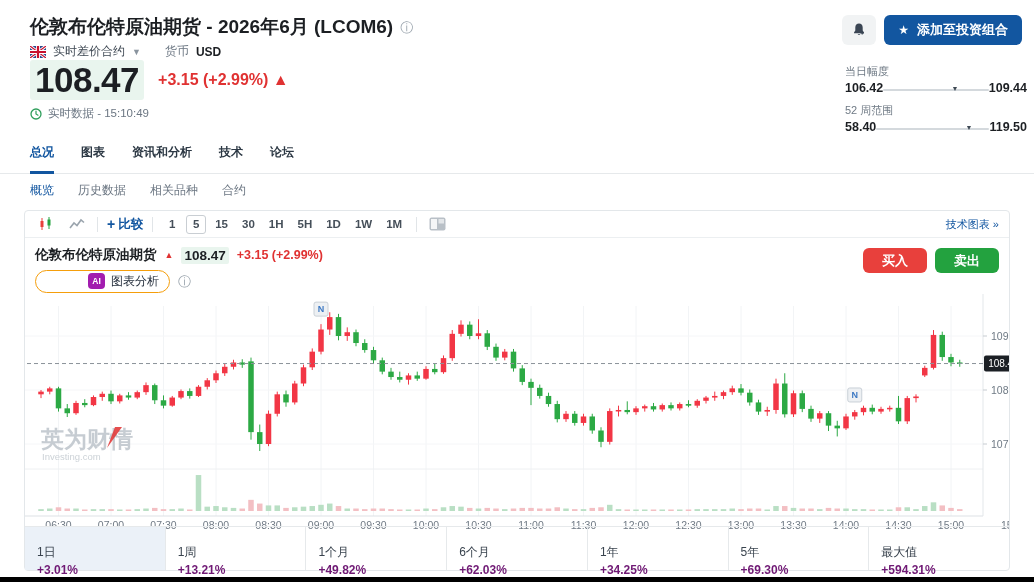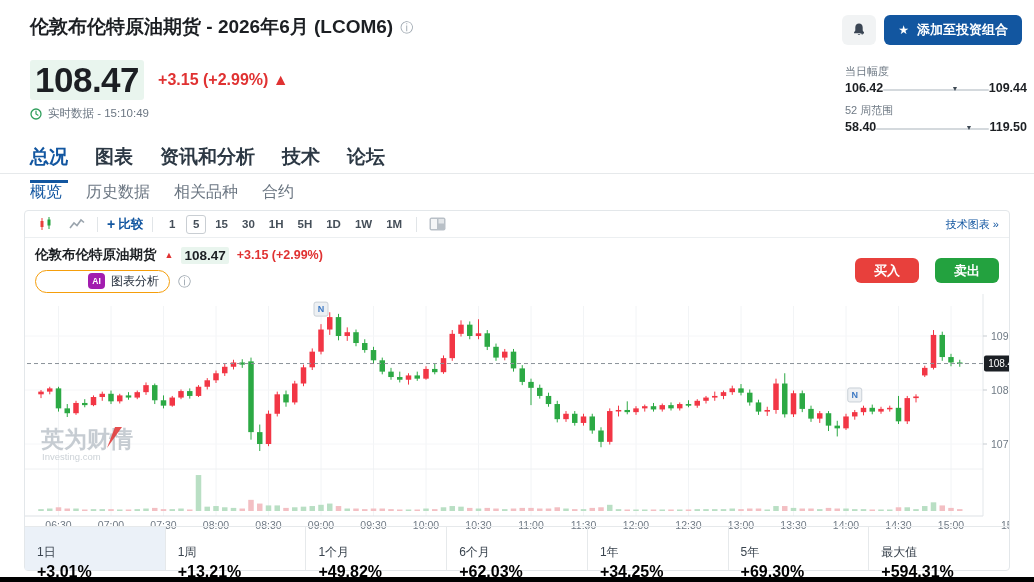--- a/index.html
+++ b/index.html
@@ -27,68 +27,84 @@
   .range-label { font-size: 11px; color: #6f7a85; margin-bottom: 2px; }
   .range-line-row { display: flex; align-items: center; margin-bottom: 8px; }
   .range-num { font-size: 12.5px; font-weight: bold; color: #1c1f23; white-space: nowrap; }
   .range-track { position: relative; flex: 1; height: 9px; }
   .range-track .bar { position: absolute; left: 0; right: 0; top: 5px; height: 2px; background: #d4d9dd; border-radius: 1px; }
   .range-marker { position: absolute; top: 0; font-size: 7px; color: #3f4a55; transform: translateX(-50%); line-height: 9px; }
 
   
   .tabs-row { position: absolute; left: 0; top: 144px; width: 1034px; height: 30px; border-bottom: 1px solid #e6e9eb; }
   .tabs-inner { position: absolute; left: 30px; top: 0; display: flex; gap: 27px; }
-  .tab { font-size: 19px; font-weight: bold; color: #2c3844; padding-bottom: 10px; cursor: pointer; }
+  .tab { font-size: 12px; font-weight: bold; color: #2c3844; padding-bottom: 10px; cursor: pointer; }
   .tab.active { color: #1256a0; border-bottom: 3px solid #1256a0; }
   .subtabs { position: absolute; left: 30px; top: 182px; display: flex; gap: 24px; }
-  .subtab { font-size: 16px; color: #6b7682; cursor: pointer; }
+  .subtab { font-size: 12px; color: #6b7682; cursor: pointer; }
   .subtab.active { color: #1256a0; }
 
   
   .card { position: absolute; left: 24px; top: 210px; width: 986px; height: 361px; border: 1px solid #e3e7ea; border-radius: 4px; background: #fff; }
   .toolbar { height: 27px; border-bottom: 1px solid #eceff1; display: flex; align-items: center; padding: 0 10px; gap: 9px; }
   .tb-icon { display: flex; align-items: center; justify-content: center; width: 22px; height: 20px; background: none; border: none; cursor: pointer; }
   .tb-sep { width: 1px; height: 15px; background: #e1e5e8; }
   .compare-btn { display: flex; align-items: center; gap: 3px; background: none; border: none; color: #1256a0; font-size: 12.5px; font-weight: bold; cursor: pointer; font-family: inherit; }
   .intervals { display: flex; align-items: center; gap: 4px; }
   .interval { min-width: 20px; height: 19px; padding: 0 4px; background: none; border: 1px solid transparent; border-radius: 3px; font-size: 11.5px; font-weight: bold; color: #454f59; cursor: pointer; font-family: inherit; }
   .interval.active { border-color: #c9ced3; background: #fff; }
   .tech-link { margin-left: auto; font-size: 11px; color: #1256a0; text-decoration: none; cursor: pointer; }
   .legend-row { position: relative; height: 26px; display: flex; align-items: center; gap: 8px; padding: 0 10px; margin-top: 4px; }
   .legend-name { font-size: 13.5px; font-weight: bold; color: #1c1f23; font-family: Liberation Serif, serif; }
   .legend-arrow { color: #e03232; font-size: 9px; }
   .legend-price { font-size: 13.5px; font-weight: bold; color: #1c1f23; background: #e9f5ee; padding: 1px 3px; border-radius: 2px; }
   .legend-change { font-size: 12.5px; font-weight: bold; color: #e03232; }
-  .trade-btns { position: absolute; right: 10px; top: 16px; display: flex; gap: 16px; margin-left: 20px; }
+  .trade-btns { position: absolute; right: 10px; top: 6px; display: flex; gap: 8px; margin-left: 20px; }
   .buy-btn, .sell-btn { width: 64px; height: 25px; border: none; border-radius: 6px; color: #fff; font-size: 13px; font-weight: bold; cursor: pointer; font-family: inherit; }
   .buy-btn { background: #e8403c; }
   .sell-btn { background: #23a23f; }
   .ai-row { height: 26px; display: flex; align-items: center; gap: 8px; padding: 0 10px; }
   .ai-btn { display: flex; align-items: center; gap: 6px; border: 1px solid #f59e0b; border-radius: 14px; background: #fff; padding: 2px 10px 2px 4px; cursor: pointer; font-family: inherit; }
   .ai-chip { width: 17px; height: 16px; background: #a21caf; border-radius: 4px; color: #fff; font-size: 8.5px; font-weight: bold; display: flex; align-items: center; justify-content: center; margin-left: 48px; }
   .ai-text { font-size: 12px; color: #1f2937; }
   .chart-wrap { position: relative; width: 984px; height: 240px; }
   .perf-row { position: absolute; left: 0; bottom: 0; width: 984px; height: 44px; border-top: 1px solid #e6e9eb; display: flex; }
   .perf-cell { flex: 1; padding: 17px 12px; border-right: 1px solid #e6e9eb; cursor: pointer; }
   .perf-cell:last-child { border-right: none; }
   .perf-cell.active { background: #ebf1f8; }
   .perf-label { font-size: 12px; color: #39434e; margin-bottom: 2px; }
-  .perf-value { font-size: 16px; font-weight: bold; color: #000000; }
+  .perf-value { font-size: 12px; font-weight: bold; color: #701a75; }
   text { font-family: "Liberation Sans", "DejaVu Sans", sans-serif; }
 </style>
 </head>
 <body>
 
 <div class="page">
 
   <div class="title-row">
     <span class="page-title">伦敦布伦特原油期货 - 2026年6月 (LCOM6)</span>
     <span class="info-i">ⓘ</span>
   </div>
 
+  <div class="meta-row">
+    <span style="display:flex;">
+      <svg width="16" height="12" viewBox="0 0 16 12">
+          <rect width="16" height="12" rx="2" fill="#294a8f"></rect>
+          <path d="M0 0L16 12M16 0L0 12" stroke="#fff" stroke-width="3"></path>
+          <path d="M0 0L16 12M16 0L0 12" stroke="#c8102e" stroke-width="1.2"></path>
+          <path d="M8 0V12M0 6H16" stroke="#fff" stroke-width="4"></path>
+          <path d="M8 0V12M0 6H16" stroke="#c8102e" stroke-width="2.2"></path>
+        </svg>
+    </span>
+    <span>实时差价合约</span>
+    <span class="caret">▼</span>
+    <span class="meta-sep"></span>
+    <span class="meta-muted">货币</span>
+    <span class="meta-strong">USD</span>
+  </div>
 
   <div class="price-row">
     <span class="big-price">108.47</span>
     <span class="big-change">+3.15 (+2.99%) ▲</span>
   </div>
 
   <div class="status-row">
     <span style="display:flex;">
       <svg width="12" height="12" viewBox="0 0 12 12">
           <circle cx="6" cy="6" r="5" fill="none" stroke="#2e9e5b" stroke-width="1.3"></circle>

